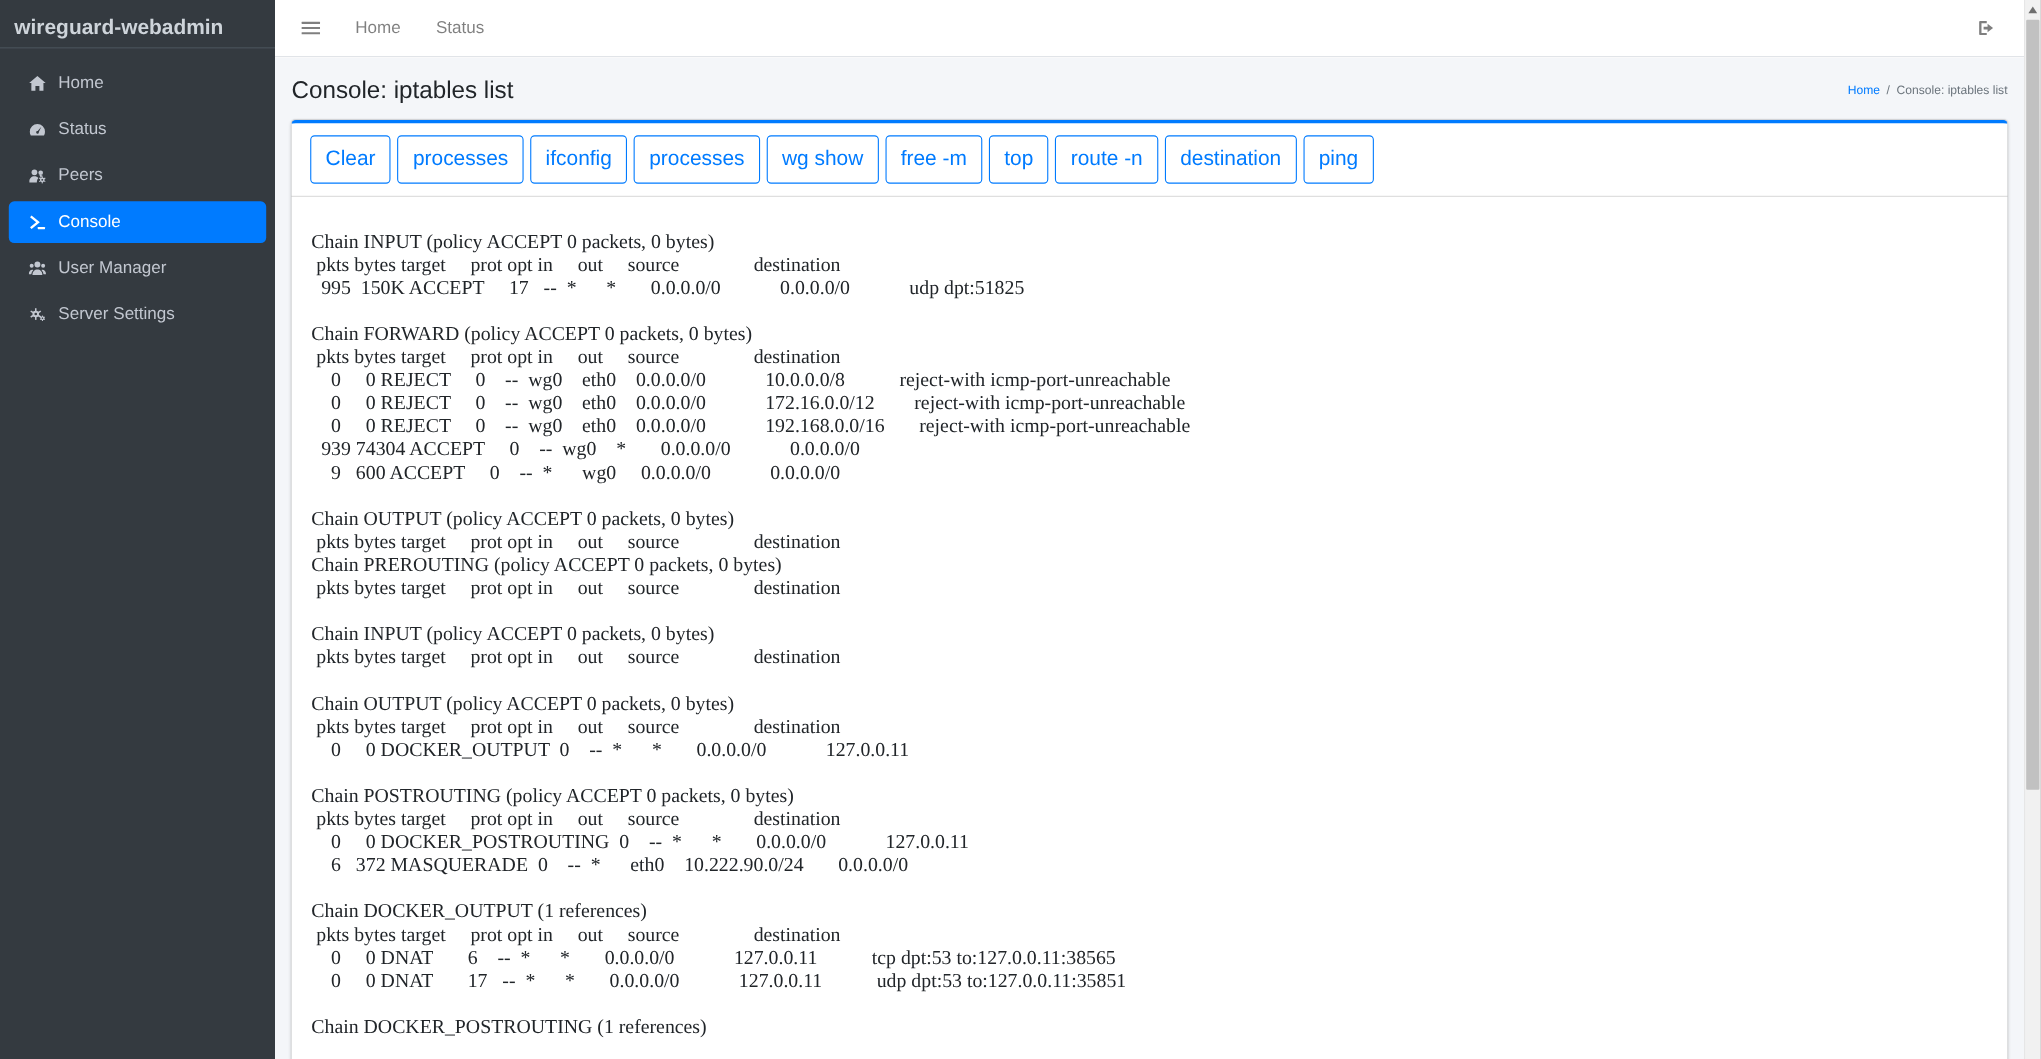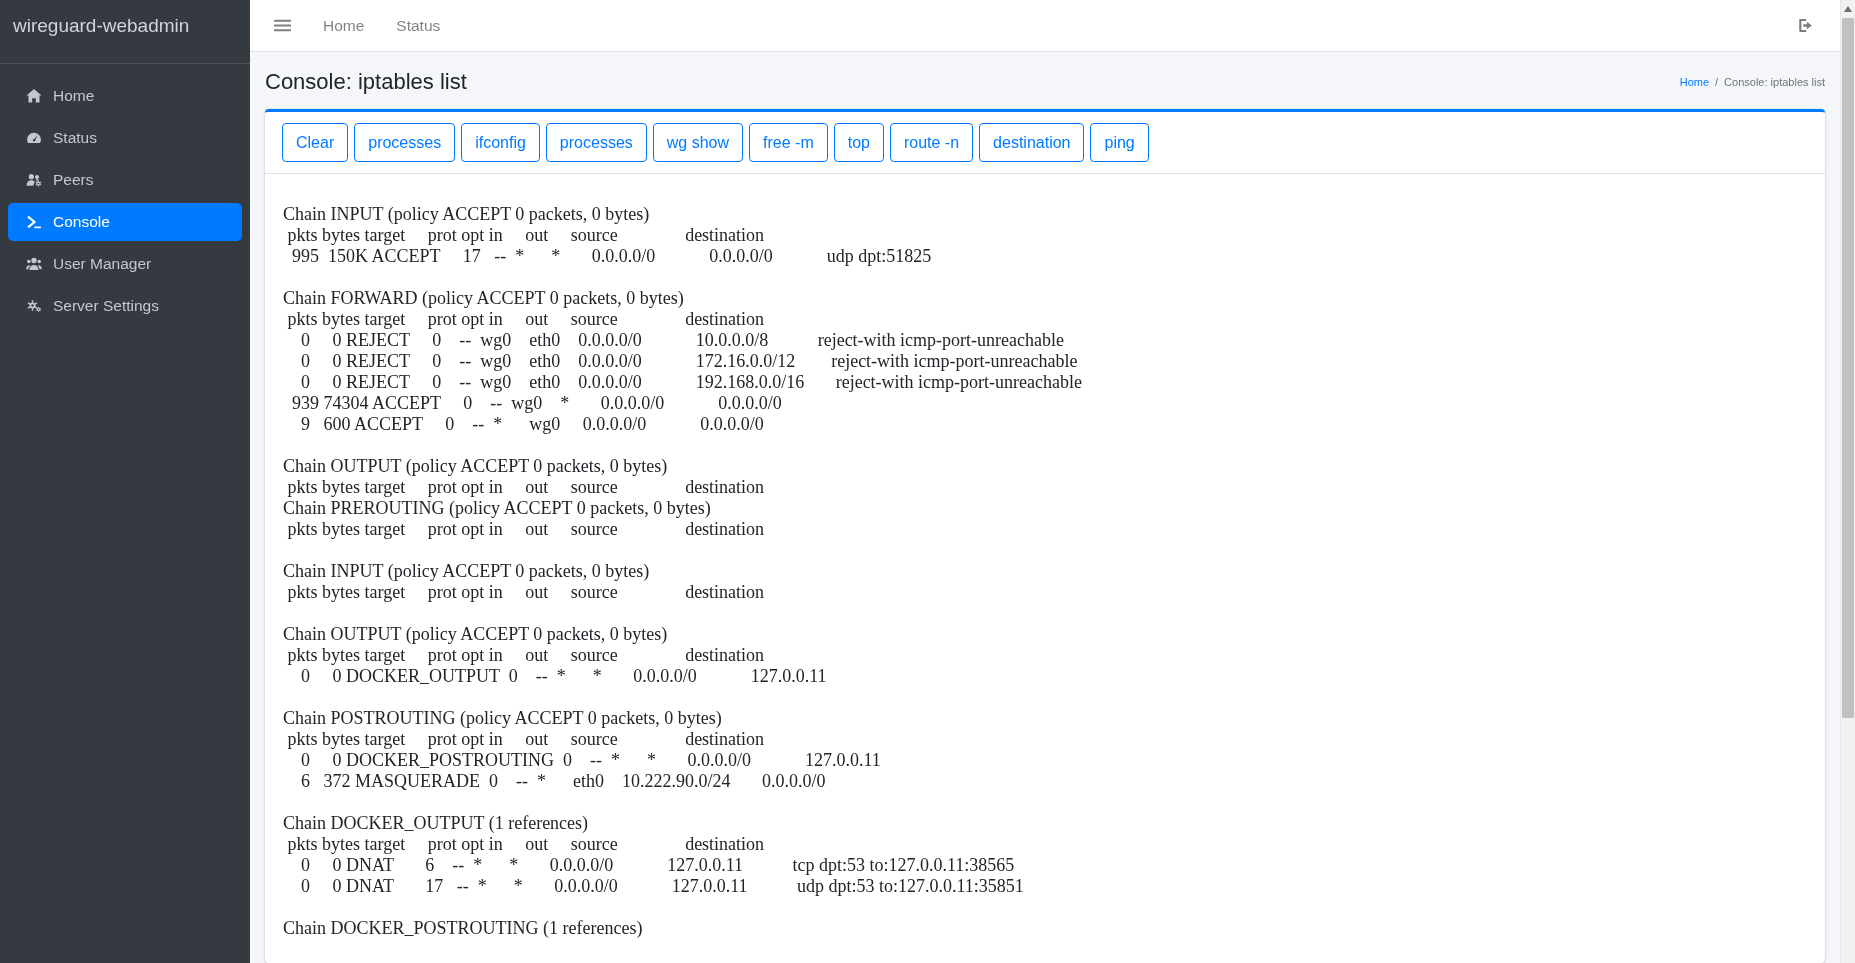--- a/index.html
+++ b/index.html
@@ -2,22 +2,22 @@
 <html><head>
 <meta charset="utf-8">
 <style>
   * { margin:0; padding:0; box-sizing:border-box; }
   html,body { width:1855px; height:963px; overflow:hidden; background:#f4f6f9;
               font-family:"Liberation Sans", sans-serif; }
 
   
   .sidebar { position:fixed; left:0; top:0; bottom:0; width:250px;
              background:#343a40; z-index:30; }
-  .brand { display:block; height:64px; line-height:51px; padding-left:13px;
-           color:#ced4da; font-size:19px; font-weight:400;
+  .brand { display:block; height:44px; line-height:51px; padding-left:13px;
+           color:#ced4da; font-size:19px; font-weight:700;
            border-bottom:1px solid #4b545c; white-space:nowrap; text-decoration:none; }
   .nav-menu { list-style:none; padding:13px 8px 0 8px; }
   .nav-item { margin-bottom:4px; }
   .nav-link { display:flex; align-items:center; height:38px; padding:0 8px 0 16px;
               color:#c2c7d0; font-size:15.5px; border-radius:5px; cursor:pointer;
               text-decoration:none; }
   .nav-link .icn { width:20px; height:16px; margin-right:9px; display:inline-flex;
                    align-items:center; justify-content:center; flex:0 0 20px; }
   .nav-link svg { width:16px; height:16px; fill:currentColor; }
   .nav-link.active { background:#007bff; color:#ffffff; }
@@ -42,21 +42,21 @@
   .breadcrumb { font-size:11px; color:#6c757d; }
   .breadcrumb a { color:#007bff; text-decoration:none; cursor:pointer; }
   .breadcrumb .sep { margin:0 6px; color:#6c757d; }
 
   .content { padding:0 15px; }
   .card { background:#fff; border-top:3px solid #007bff; border-radius:4px;
           box-shadow:0 0 1px rgba(0,0,0,.125), 0 1px 3px rgba(0,0,0,.2); }
   .card-header { padding:11px 17px; border-bottom:1px solid rgba(0,0,0,.125); }
   .btn-row { display:flex; flex-wrap:wrap; gap:6px; }
   .btn { display:inline-block; background:#fff; border:1px solid #007bff; color:#007bff;
-         font-size:16px; font-family:"Liberation Sans", sans-serif;
+         font-size:19px; font-family:"Liberation Sans", sans-serif;
          padding:7px 13px; border-radius:4px; cursor:pointer; line-height:1.45; }
   .card-body { padding:30px 18px 24px 18px; }
   pre.console { font-family:Liberation Serif, serif;
                 font-size:18px; line-height:21px; color:#212529; white-space:pre; }
 
   
   .scrollbar { position:fixed; top:0; right:0; width:15px; height:100%;
                background:#f1f1f1; border-left:1px solid #e6e6e6; z-index:40; }
   .scroll-arrow-up { position:absolute; top:6px; left:3px; width:0; height:0;
                      border-left:4.5px solid transparent; border-right:4.5px solid transparent;

